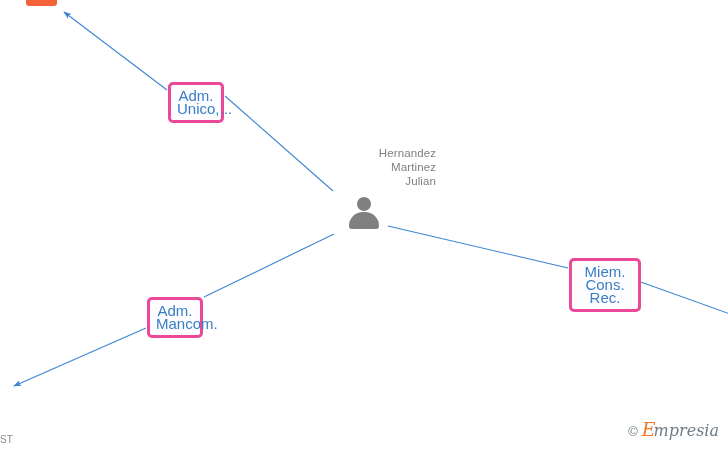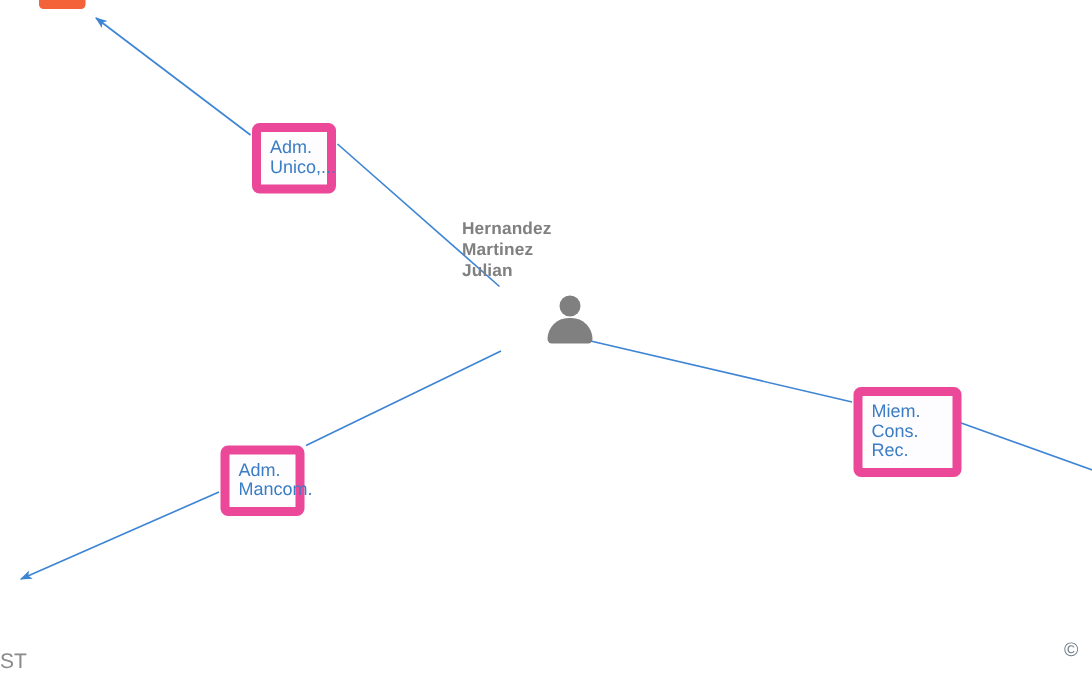--- a/index.html
+++ b/index.html
@@ -22,25 +22,24 @@
     position: absolute;
     left: 0;
     top: 0;
     width: 728px;
     height: 450px;
   }
 
   
   .person-node {
     position: absolute;
-    left: 308px;
+    left: 292px;
     top: 146px;
     width: 144px;
-    text-align: left;
-    font-weight: bold;
+    text-align: right;
   }
   .person-name {
     font-size: 11.5px;
     line-height: 14px;
     color: #808080;
     white-space: pre-line;
     letter-spacing: 0.1px;
   }
   .person-avatar {
     margin: 9px auto 0;
@@ -64,27 +63,27 @@
     width: 30px;
     height: 17px;
     background: #808080;
     border-radius: 14px 14px 3px 3px;
   }
 
   
   .relation-chip {
     position: absolute;
     box-sizing: border-box;
-    border: 6px solid #ec4899;
+    border: 3px solid #ec4899;
     border-radius: 5px;
     background: #fdfdff;
     color: #3b7dc4;
-    font-size: 12px;
+    font-size: 15px;
     line-height: 13px;
-    text-align: left;
+    text-align: center;
     padding: 4px 6px 5px;
     white-space: pre-line;
     box-shadow: 0 0 0 1px rgba(255,255,255,0.6) inset;
   }
 
   
   .company-node-orange {
     position: absolute;
     left: 26px;
     top: -9px;
@@ -92,21 +91,21 @@
     height: 15px;
     background: #f4623a;
     border-radius: 3px;
   }
 
   
   .clipped-node-label {
     position: absolute;
     left: 0px;
     top: 434px;
-    font-size: 14px;
+    font-size: 10px;
     line-height: 12px;
     color: #8a8a8a;
     white-space: pre;
   }
 
   
   .watermark {
     position: absolute;
     right: 9px;
     bottom: 10px;
@@ -177,15 +176,18 @@
   <div class="relation-chip" style="left:147px; top:297px; width:56px;">Adm.
 Mancom.</div>
 
   <div class="relation-chip" style="left:569px; top:258px; width:72px;">Miem.
 Cons. Rec.</div>
 
   <div class="clipped-node-label">ST</div>
 
   <div class="watermark">
     <span class="copy">©</span>
+    <span>
+      <span class="brand-e">E</span><span class="brand-rest">mpresia</span>
+    </span>
   </div>
 
 </div>
 
 </body></html>

